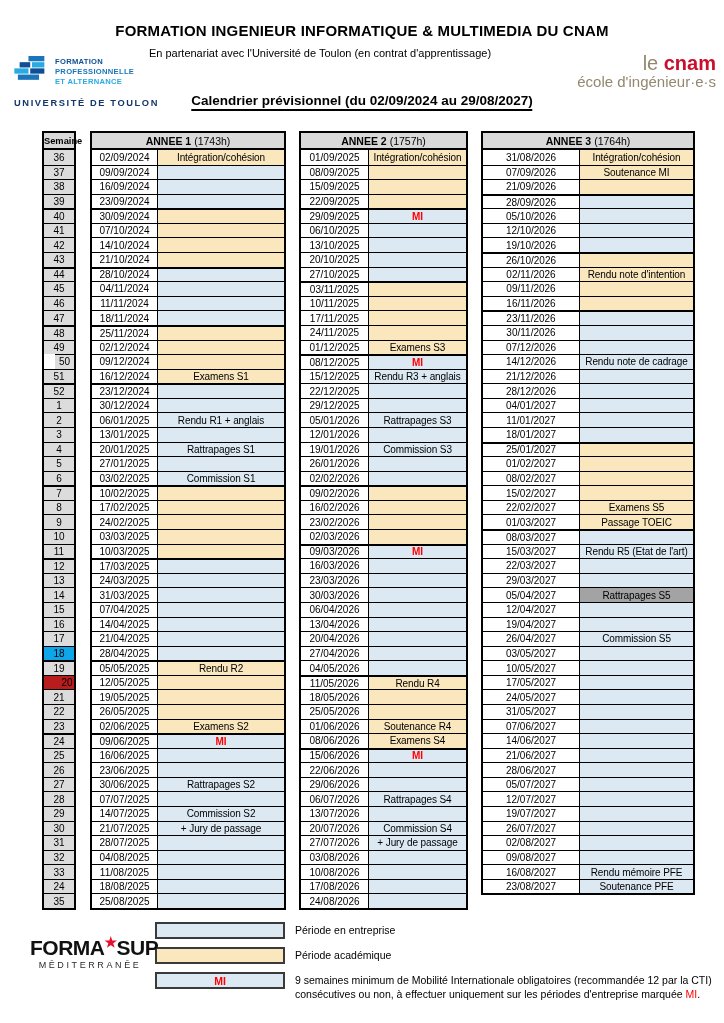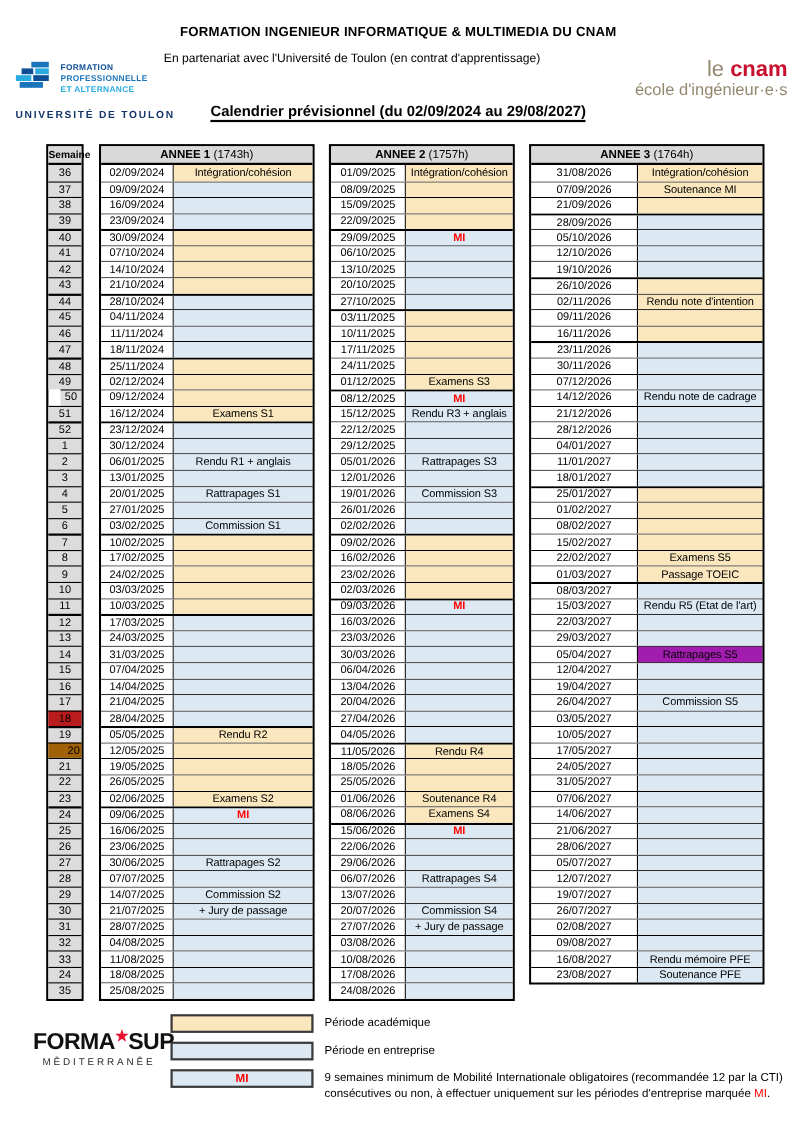--- a/index.html
+++ b/index.html
@@ -4,21 +4,21 @@
 <style>
   * { box-sizing: border-box; margin: 0; padding: 0; }
   html,body { background:#888; }
   .page {
     position: relative; width: 724px; height: 1023px; background:#fff;
     margin: 0 auto; overflow: hidden;
     font-family: "Liberation Sans", sans-serif; color:#000;
   }
   
   .main-title { position:absolute; top:22px; left:0; width:724px; text-align:center;
-    font-size:12px; font-weight:bold; letter-spacing:0.2px; }
+    font-size:15px; font-weight:bold; letter-spacing:0.2px; }
   .subtitle { position:absolute; top:47px; left:0; width:640px; text-align:center; font-size:11px; }
   .cal-title { position:absolute; top:93px; left:50%; transform:translateX(-50%);
     font-size:13.5px; font-weight:bold; border-bottom:2px solid #000; padding-bottom:1px; white-space:nowrap; }
   
   .toulon { position:absolute; left:14px; top:56px; width:160px; }
   .toulon-top { display:flex; align-items:flex-start; gap:5px; }
   .toulon-lines { padding-top:1px; }
   .t-l1 { font-size:7.6px; font-weight:bold; color:#0D4E96; line-height:10px; letter-spacing:0.3px;}
   .t-l2 { font-size:7.6px; font-weight:bold; color:#1B75BB; line-height:10px; letter-spacing:0.3px;}
   .t-l3 { font-size:7.6px; font-weight:bold; color:#29ABE2; line-height:10px; letter-spacing:0.3px;}
@@ -135,23 +135,23 @@
           <div class="wcell" style="background: rgb(220, 220, 220);">8</div>
           <div class="wcell" style="background: rgb(220, 220, 220);">9</div>
           <div class="wcell" style="background: rgb(220, 220, 220);">10</div>
           <div class="wcell" style="background: rgb(220, 220, 220);">11</div>
           <div class="wcell thick" style="background: rgb(220, 220, 220);">12</div>
           <div class="wcell" style="background: rgb(220, 220, 220);">13</div>
           <div class="wcell" style="background: rgb(220, 220, 220);">14</div>
           <div class="wcell" style="background: rgb(220, 220, 220);">15</div>
           <div class="wcell" style="background: rgb(220, 220, 220);">16</div>
           <div class="wcell" style="background: rgb(220, 220, 220);">17</div>
-          <div class="wcell" style="background: #b91c1c;">18</div>
+          <div class="wcell" style="background: #0ea5e9;">18</div>
           <div class="wcell thick" style="background: rgb(220, 220, 220);">19</div>
-          <div class="wcell" style="background: #a16207; padding-left: 16px;">20</div>
+          <div class="wcell" style="background: #b91c1c; padding-left: 16px;">20</div>
           <div class="wcell" style="background: rgb(220, 220, 220);">21</div>
           <div class="wcell" style="background: rgb(220, 220, 220);">22</div>
           <div class="wcell" style="background: rgb(220, 220, 220);">23</div>
           <div class="wcell thick" style="background: rgb(220, 220, 220);">24</div>
           <div class="wcell" style="background: rgb(220, 220, 220);">25</div>
           <div class="wcell" style="background: rgb(220, 220, 220);">26</div>
           <div class="wcell" style="background: rgb(220, 220, 220);">27</div>
           <div class="wcell" style="background: rgb(220, 220, 220);">28</div>
           <div class="wcell" style="background: rgb(220, 220, 220);">29</div>
           <div class="wcell" style="background: rgb(220, 220, 220);">30</div>
@@ -718,21 +718,21 @@
           <div class="trow">
             <div class="dcell">22/03/2027</div>
             <div class="ecell" style="background: rgb(220, 233, 243);"></div>
           </div>
           <div class="trow">
             <div class="dcell">29/03/2027</div>
             <div class="ecell" style="background: rgb(220, 233, 243);"></div>
           </div>
           <div class="trow">
             <div class="dcell">05/04/2027</div>
-            <div class="ecell" style="background: #a21caf;">Rattrapages S5</div>
+            <div class="ecell" style="background: #a3a3a3;">Rattrapages S5</div>
           </div>
           <div class="trow">
             <div class="dcell">12/04/2027</div>
             <div class="ecell" style="background: rgb(220, 233, 243);"></div>
           </div>
           <div class="trow">
             <div class="dcell">19/04/2027</div>
             <div class="ecell" style="background: rgb(220, 233, 243);"></div>
           </div>
           <div class="trow">
@@ -815,26 +815,26 @@
     <div class="formasup">
       <div class="fs-words">
         <span>FORMA</span>
           <span class="fs-star">★</span>
           <span>SUP</span>
       </div>
       <div class="fs-sub">MĒDITERRANĒE</div>
     </div>
     <div class="legend-rows">
       <div class="legend-row">
+        <div class="lbox" style="background: rgb(220, 233, 243);"></div>
+        <div class="ltext">Période en entreprise</div>
+      </div>
+      <div class="legend-row">
         <div class="lbox" style="background: rgb(251, 231, 189);"></div>
         <div class="ltext">Période académique</div>
-      </div>
-      <div class="legend-row">
-        <div class="lbox" style="background: rgb(220, 233, 243);"></div>
-        <div class="ltext">Période en entreprise</div>
       </div>
       <div class="legend-row">
         <div class="lbox red" style="background: rgb(220, 233, 243);">MI</div>
         <div class="ltext2">
           <div>
             <span>9 semaines minimum de Mobilité Internationale obligatoires (recommandée 12 par la CTI)</span>
           </div>
           <div>
             <span>consécutives ou non, à effectuer uniquement sur les périodes d'entreprise marquée </span><span class="red">MI</span><span>.</span>
           </div>

